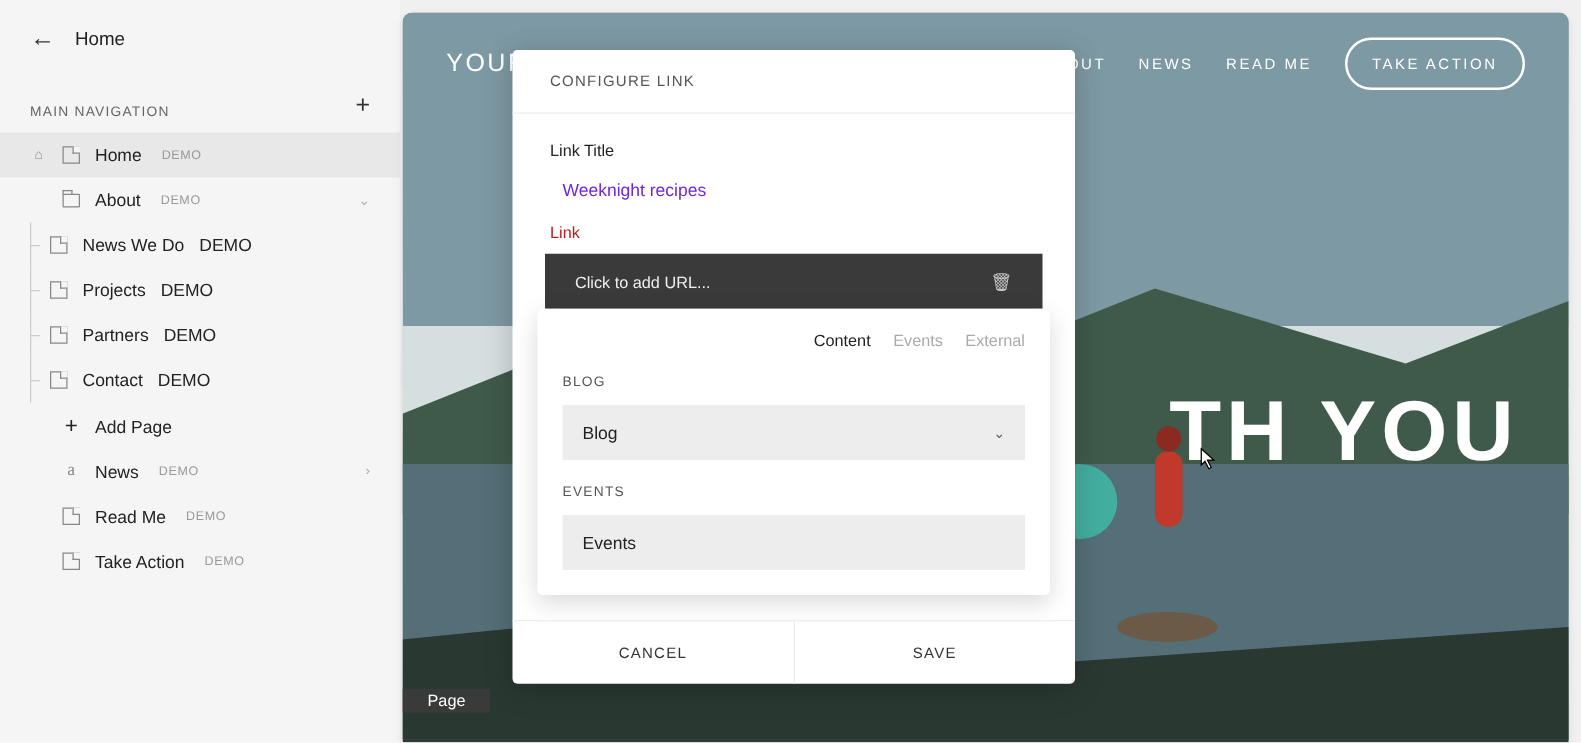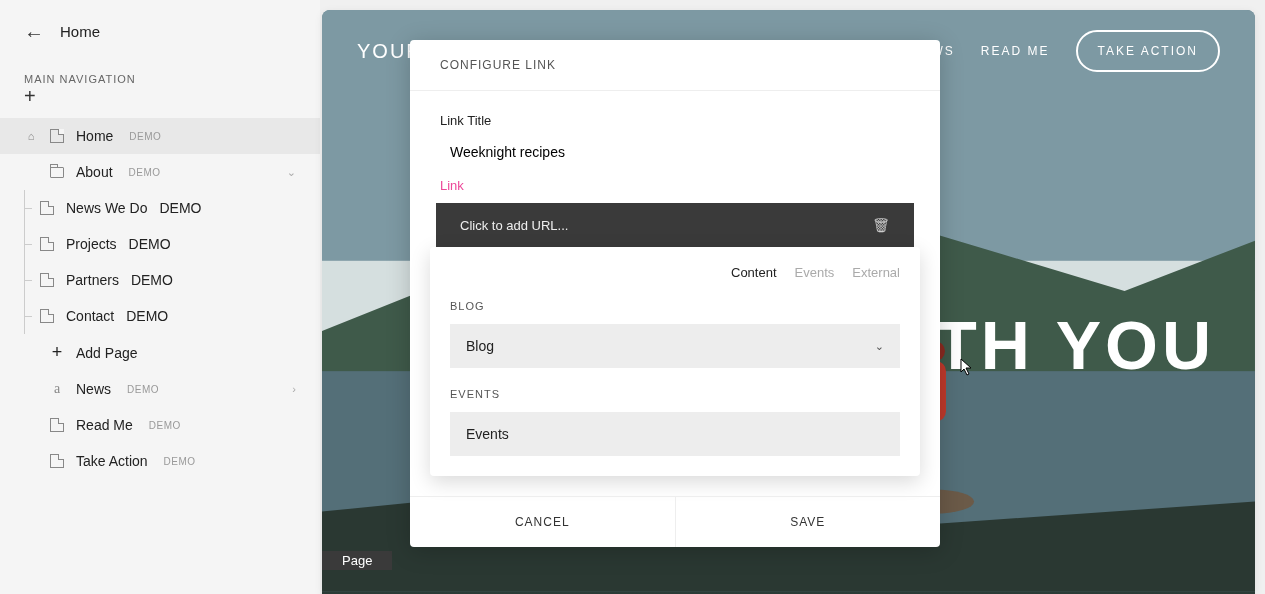--- a/index.html
+++ b/index.html
@@ -3,21 +3,21 @@
 <meta charset="utf-8">
 <style>
   * { box-sizing: border-box; margin: 0; padding: 0; font-family: -apple-system, BlinkMacSystemFont, "Segoe UI", Helvetica, Arial, sans-serif; }
   body { width: 1265px; height: 594px; overflow: hidden; background: #f0f0f0; display: flex; }
   
   
   .sidebar { width: 320px; background: #f5f5f5; height: 100%; display: flex; flex-direction: column; padding-top: 20px; }
   .sidebar-header { display: flex; align-items: center; padding: 0 24px 20px 24px; gap: 16px; }
   .back-arrow { font-size: 20px; color: #333; cursor: pointer; }
   .sidebar-title { font-size: 15px; color: #222; }
-  .section-header { display: flex; justify-content: space-between; align-items: flex-start; padding: 10px 24px; flex-direction: column; }
+  .section-header { display: flex; justify-content: space-between; align-items: flex-end; padding: 10px 24px; }
   .section-label { font-size: 11px; letter-spacing: 1px; color: #666; }
   .plus-icon { font-size: 20px; color: #333; cursor: pointer; font-weight: 300; }
   
   .nav-item { display: flex; align-items: center; padding: 10px 24px; gap: 12px; font-size: 14px; color: #222; cursor: pointer; }
   .nav-item.active { background: #e8e8e8; }
   .nav-item.expandable { justify-content: space-between; }
   .nav-item .demo { font-size: 10px; color: #999; letter-spacing: 0.5px; margin-left: 4px; }
   .nav-item .left { display: flex; align-items: center; gap: 12px; }
   .home-ind { width: 14px; display: inline-flex; justify-content: center; font-size: 11px; color: #888; }
   .page-icon { width: 14px; height: 14px; border: 1px solid #888; position: relative; }
@@ -40,26 +40,26 @@
   .hero-svg { position: absolute; inset: 0; }
   .site-header { position: absolute; top: 0; left: 0; right: 0; display: flex; justify-content: space-between; align-items: center; padding: 20px 35px; z-index: 2; }
   .site-title { color: #fff; font-size: 20px; letter-spacing: 2px; font-weight: 500; }
   .site-nav { display: flex; align-items: center; gap: 26px; }
   .site-nav-link { color: #fff; font-size: 12px; letter-spacing: 2px; font-weight: 500; }
   .cta { border: 2px solid #fff; color: #fff; padding: 12px 20px; border-radius: 999px; font-size: 12px; letter-spacing: 2px; font-weight: 500; }
   .hero-text { position: absolute; right: 40px; top: 296px; color: #fff; font-size: 68px; font-weight: 700; letter-spacing: 4px; z-index: 1; white-space: nowrap; }
   .page-badge { position: absolute; left: 0; bottom: 24px; background: #3a3a3a; color: #fff; padding: 2px 20px; font-size: 13px; z-index: 3; }
 
   
-  .modal { position: absolute; top: 40px; left: 410px; width: 530px; background: #fff; border-radius: 4px; box-shadow: 0 4px 24px rgba(0,0,0,0.2); z-index: 10; display: flex; flex-direction: column; }
+  .modal { position: absolute; top: 40px; left: 410px; width: 450px; background: #fff; border-radius: 4px; box-shadow: 0 4px 24px rgba(0,0,0,0.2); z-index: 10; display: flex; flex-direction: column; }
   .modal-header { padding: 18px 30px; border-bottom: 1px solid #eee; font-size: 12px; letter-spacing: 1px; color: #555; }
   .modal-body { padding: 22px 30px 0 30px; flex: 1; }
   .field-label { font-size: 13px; color: #222; margin-bottom: 12px; }
-  .field-value { font-size: 14px; color: #000000; padding: 4px 10px 18px 10px; }
-  .link-label { font-size: 13px; color: #ec4899; margin-bottom: 10px; }
+  .field-value { font-size: 14px; color: #6d28d9; padding: 4px 10px 18px 10px; }
+  .link-label { font-size: 13px; color: #b91c1c; margin-bottom: 10px; }
   .url-bar { background: #3a3a3a; color: #eee; display: flex; justify-content: space-between; align-items: center; padding: 14px 24px; font-size: 13px; margin: 0 -4px; }
   .trash-icon { color: #ccc; font-size: 14px; }
   
   .link-panel { background: #fff; border-radius: 4px; box-shadow: 0 6px 20px rgba(0,0,0,0.15); margin: 0 -10px; padding: 18px 20px 20px 20px; }
   .link-tabs { display: flex; justify-content: flex-end; gap: 18px; font-size: 13px; margin-bottom: 20px; }
   .link-tab { color: #aaa; cursor: pointer; }
   .link-tab.active { color: #222; }
   .cat-label { font-size: 11px; letter-spacing: 1px; color: #555; margin-bottom: 12px; }
   .dropdown { background: #ededed; padding: 14px 16px; font-size: 14px; color: #222; display: flex; justify-content: space-between; align-items: center; margin-bottom: 20px; }
   .dropdown:last-child { margin-bottom: 0; }

